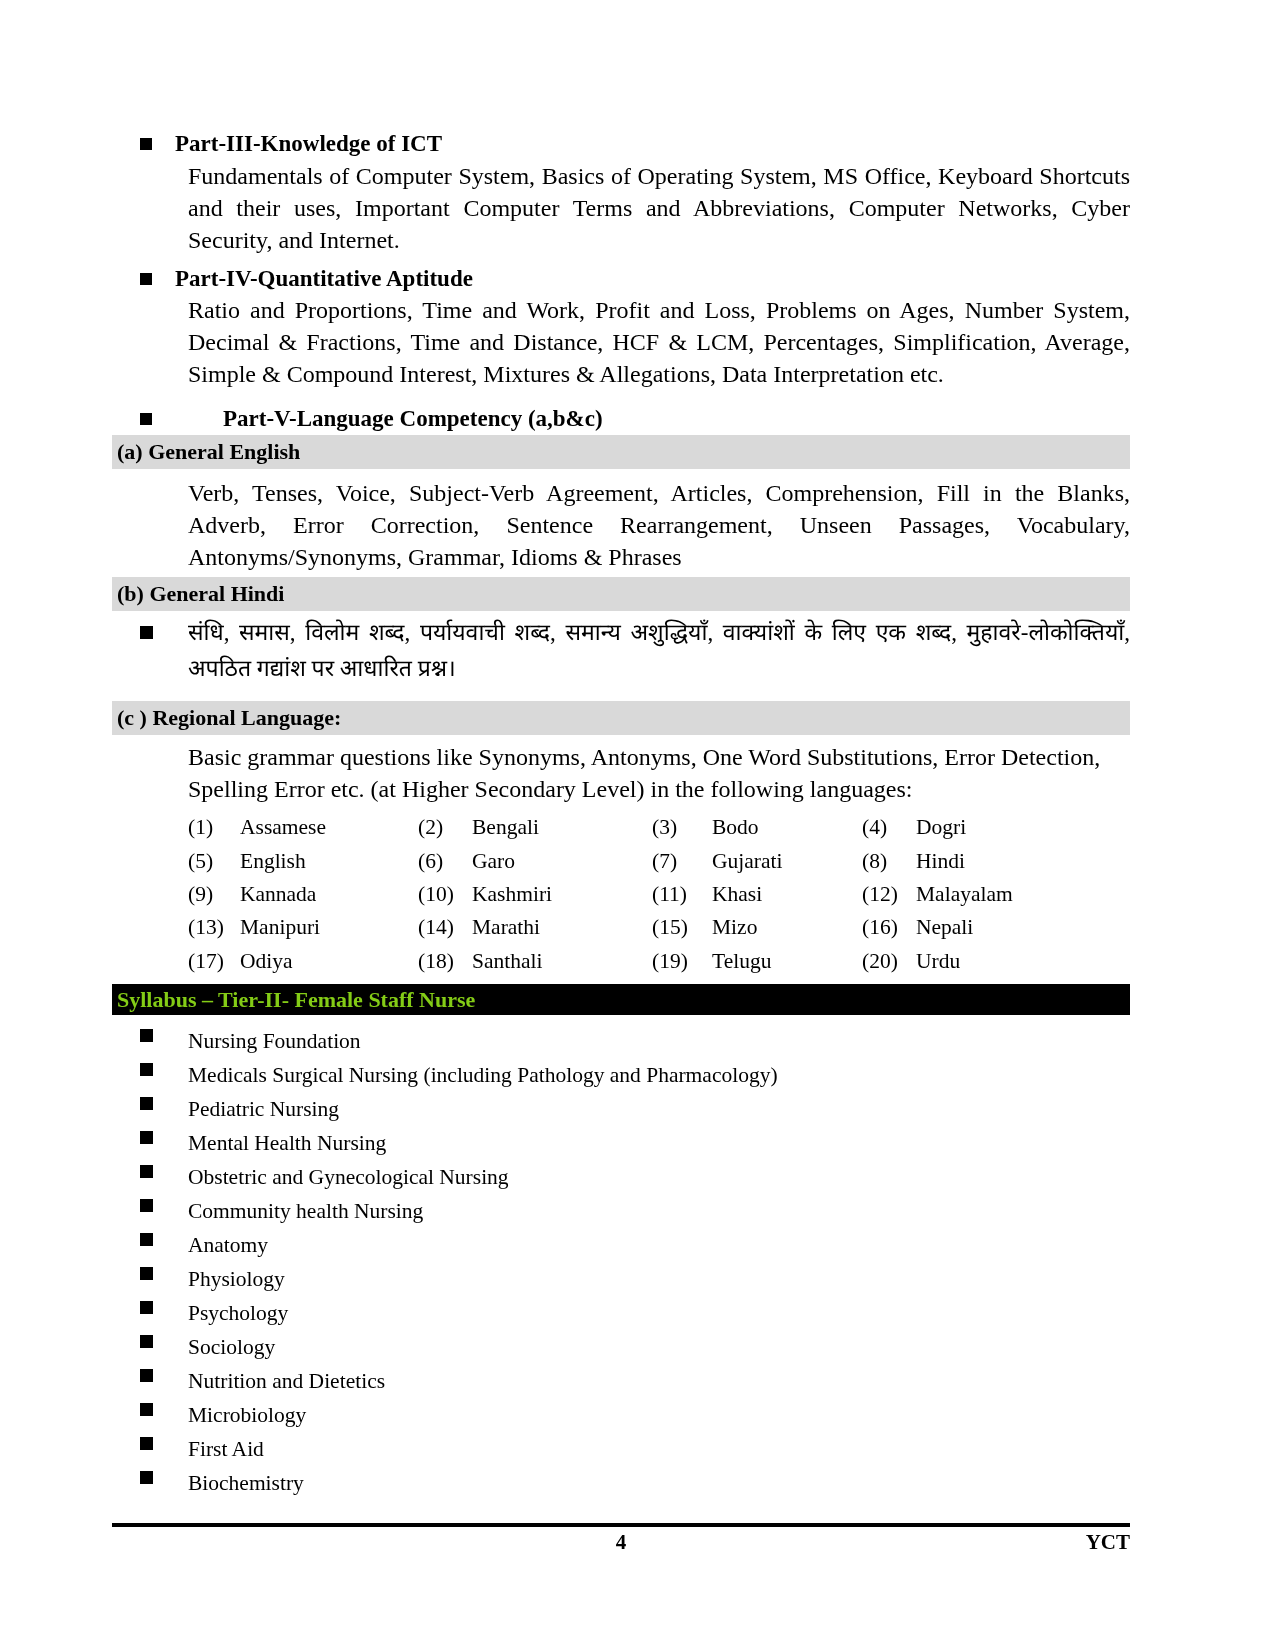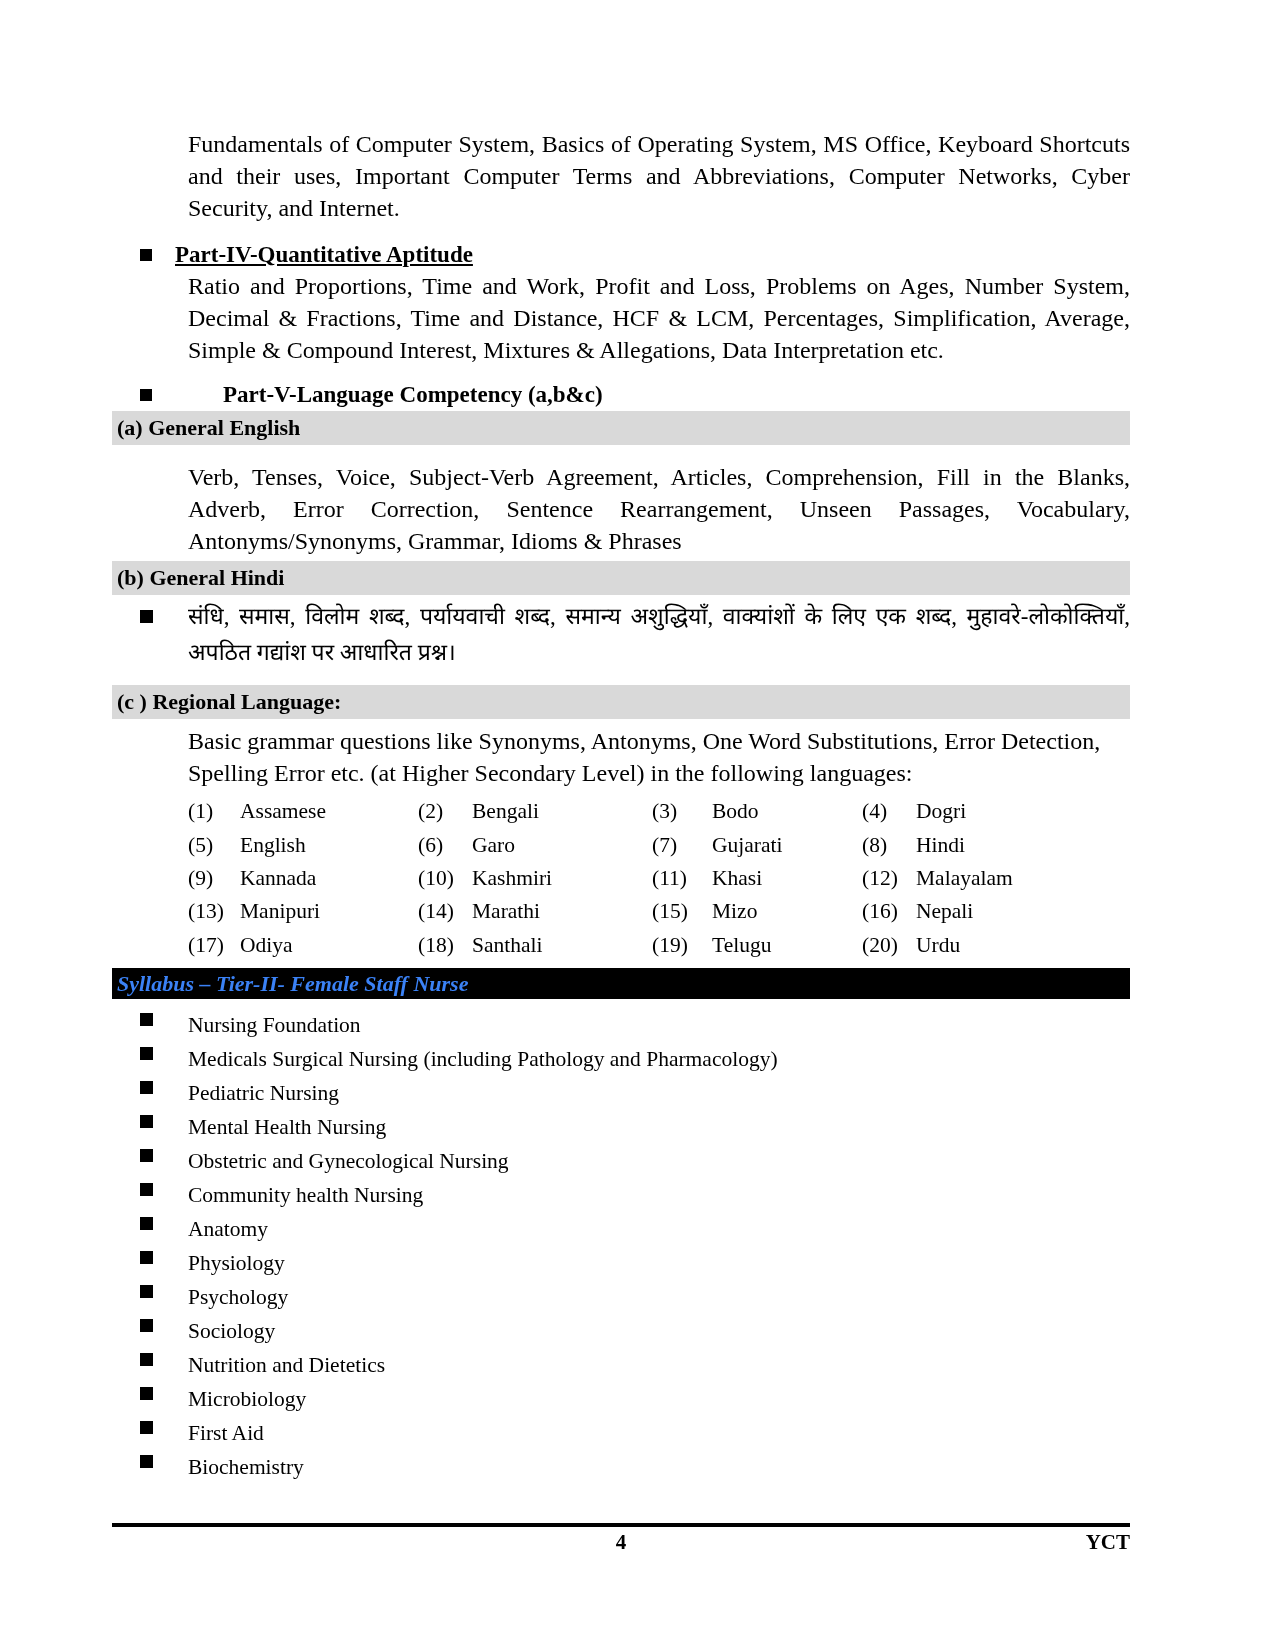--- a/index.html
+++ b/index.html
@@ -7,28 +7,28 @@
     width:1275px; height:1650px; position:relative;
     background:#ffffff; color:#000;
     font-family:"Liberation Serif","DejaVu Serif",serif;
     overflow:hidden;
   }
   .content { margin-left:112px; width:1018px; padding-top:128px; }
 
   .h-row { display:flex; align-items:center; height:32px; }
   .h-row .sq { width:12px; height:12px; background:#000; margin-left:28px; flex:none; }
   .h-row h2 { font-size:23px; font-weight:bold; margin:0 0 0 23px; line-height:32px; white-space:nowrap; }
-  .h-row.p4 { margin-top:16px; height:30px;text-decoration:underline; }
+  .h-row.p4 { margin-top:8px; height:30px; }
   .h-row.p5 { margin-top:16px;  height:26px;gap:48px; }
 
   .para {
     margin:0 0 0 76px; width:942px;
     font-size:24px; line-height:32px; text-align:justify;
   }
-  .para.eng { margin-top:16px; }
+  .para.eng { margin-top:8px; }
   .para.reg { margin-top:6px; text-align:left; }
 
   .graybar {
     background:#d9d9d9; height:34px; line-height:34px;
     font-weight:bold; font-size:22px; padding-left:5px;
   }
   .graybar.a { margin-top:3px; }
   .graybar.b { margin-top:4px; }
   .graybar.c { margin-top:14px; }
 
@@ -43,42 +43,45 @@
   .lang-grid {
     margin:6px 0 0 76px;
     display:grid;
     grid-template-columns:52px 178px 54px 180px 60px 150px 54px 214px;
     grid-auto-rows:33.4px;
     align-items:center;
     font-size:21.5px;
   }
 
   .blackbar {
-    margin-top:6px; background:#000000; color:#3b82f6;
+    margin-top:6px; background:#000000; color:#84cc16;
     height:31px; line-height:31px; font-weight:bold; font-size:22px;
     padding-left:5px;
-    font-style:italic;
   }
 
   .topics { list-style:none; margin:14px 0 0 0; padding:0; }
   .topics li { display:flex; height:34px; }
   .topics .sq { width:13px; height:13px; background:#000; margin-left:28px; flex:none; }
   .topics .t { margin-left:35px; font-size:21.5px; white-space:nowrap; }
 
   footer { position:absolute; left:112px; width:1018px; top:1523px; }
   .rule { border-top:4px solid #000; height:0; }
   .footer-row { position:relative; height:32px; font-weight:bold; font-size:21px; }
   .page-num { position:absolute; left:0; right:0; top:3px; text-align:center; }
   .brand { position:absolute; right:0; top:3px; }
 </style>
 </head>
 <body>
 
 <div class="content">
 
+  <div class="h-row">
+    <span class="sq"></span>
+    <h2>Part-III-Knowledge of ICT</h2>
+  </div>
   <p class="para">Fundamentals of Computer System, Basics of Operating System, MS Office, Keyboard Shortcuts and their uses, Important Computer Terms and Abbreviations, Computer Networks, Cyber Security, and Internet.</p>
 
   <div class="h-row p4">
     <span class="sq"></span>
     <h2>Part-IV-Quantitative Aptitude</h2>
   </div>
   <p class="para">Ratio and Proportions, Time and Work, Profit and Loss, Problems on Ages, Number System, Decimal &amp; Fractions, Time and Distance, HCF &amp; LCM, Percentages, Simplification, Average, Simple &amp; Compound Interest, Mixtures &amp; Allegations, Data Interpretation etc.</p>
 
   <div class="h-row p5">
     <span class="sq"></span>

